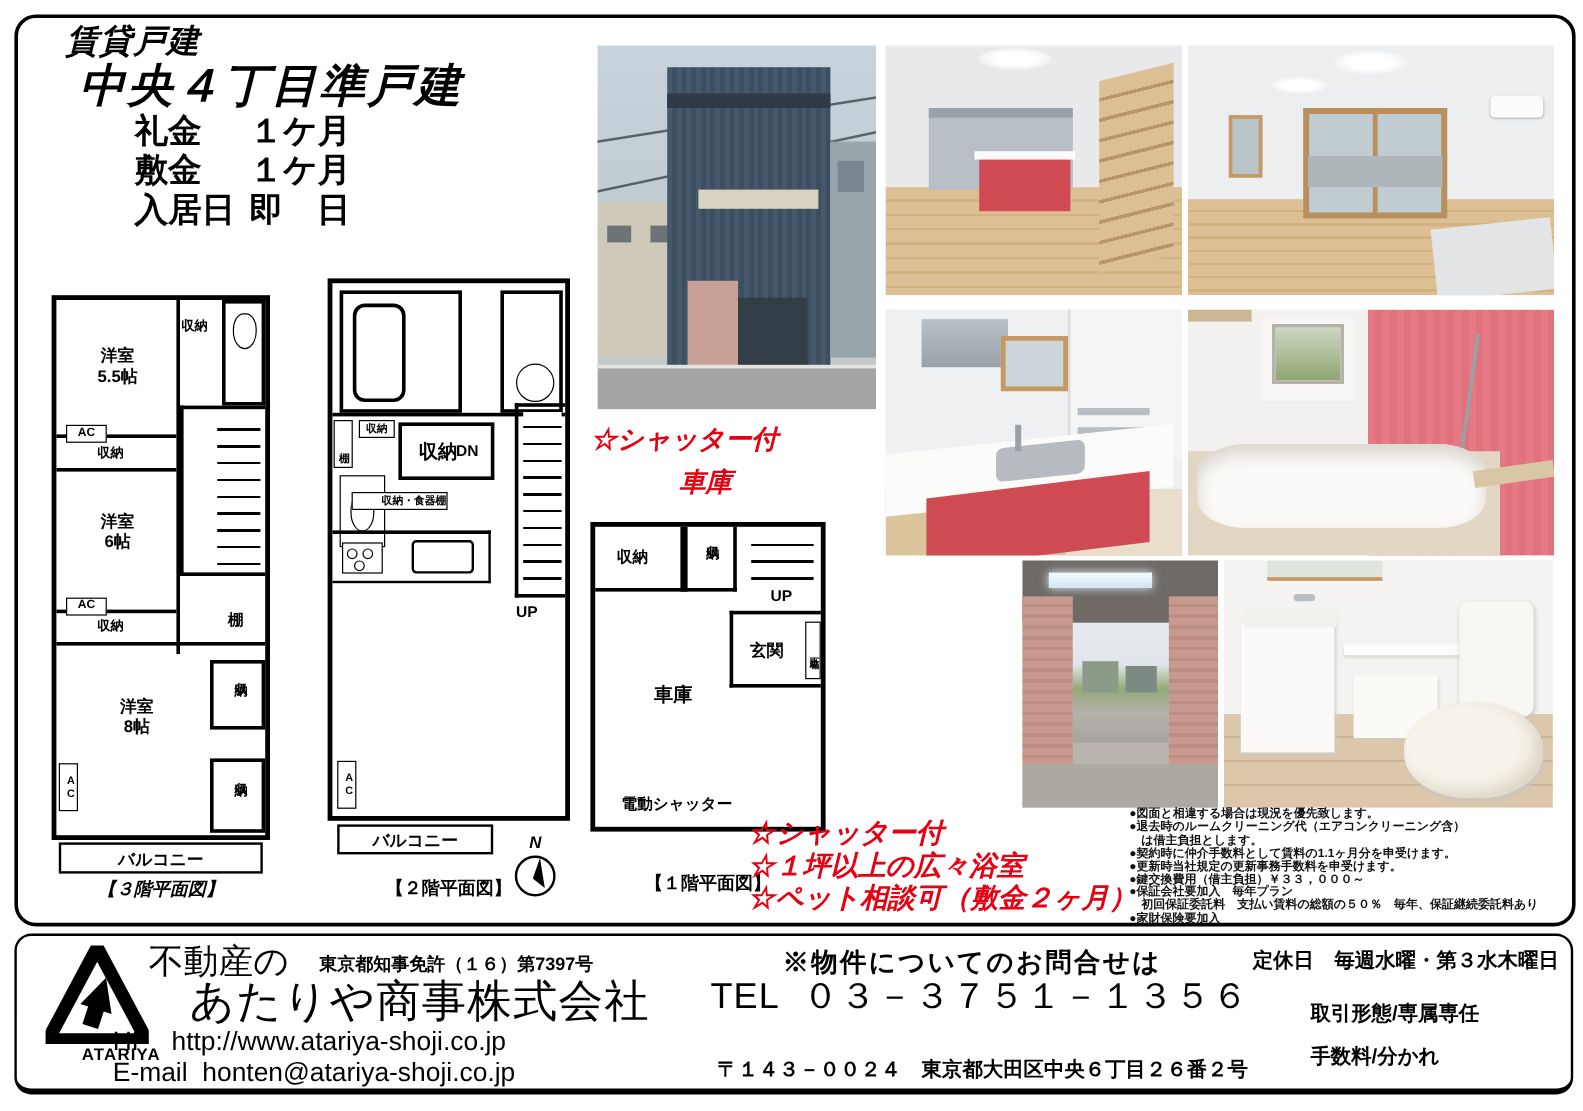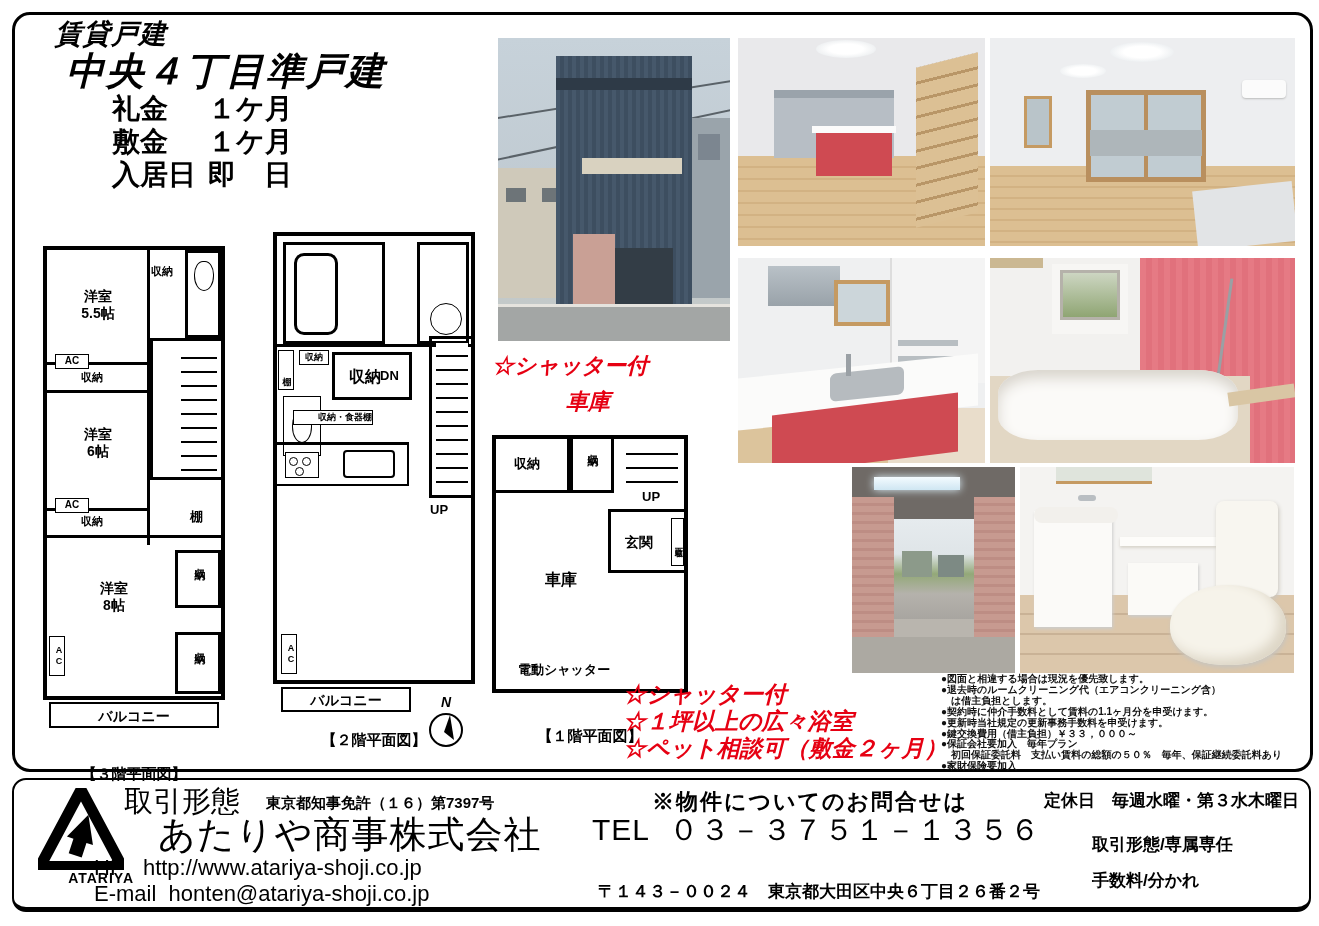--- a/index.html
+++ b/index.html
@@ -95,21 +95,21 @@
       </div>
     <div class="box3" style="left:128px;top:300px;width:46px;height:58px;">
       <div class="pl small vtext" style="left:14px;top:6px;">収納</div>
       </div>
     <div class="box3" style="left:128px;top:382px;width:46px;height:62px;">
       <div class="pl small vtext" style="left:14px;top:8px;">収納</div>
       </div>
     <div class="box1 vtext" style="left:2px;top:386px;width:16px;height:40px;font-size:9px;font-weight:bold;text-align:center;">AC</div>
   </div>
   <div class="balc" style="left:49px;top:702px;width:170px;height:26px;line-height:24px;">バルコニー</div>
-  <div class="cap" style="left:43px;top:765px;width:182px;">【３階平面図】</div>
+  <div class="cap" style="left:43px;top:732px;width:182px;font-style:italic;">【３階平面図】</div>
 
   <div class="abs plan" style="left:273px;top:232px;width:202px;height:452px;">
     <div class="box3" style="left:6px;top:6px;width:102px;height:102px;">
       <div class="box3" style="left:8px;top:8px;width:44px;height:82px;border-radius:10px;"></div>
       </div>
     <div class="box3" style="left:140px;top:6px;width:52px;height:102px;">
       <div class="box1" style="left:10px;top:58px;width:32px;height:32px;border-radius:50%;"></div>
       </div>
     <div class="wall" style="left:0;top:108px;width:194px;height:3px;"></div>
     <div class="box1 vtext" style="left:1px;top:114px;width:16px;height:40px;font-size:9px;font-weight:bold;text-align:center;">棚</div>
@@ -273,21 +273,21 @@
     <div>　初回保証委託料　支払い賃料の総額の５０％　毎年、保証継続委託料あり</div>
     <div>●家財保険要加入</div>
   </div>
 
   <div class="abs footerbox"></div>
   <svg class="abs" style="left:38px;top:788px;" width="86" height="82" viewBox="0 0 100 96">
     <polygon points="50,2 98,92 2,92" fill="none" stroke="#000" stroke-width="13"></polygon>
     <polygon points="50,30 66,62 58,62 58,80 42,80 42,62 34,62" fill="#000" transform="rotate(18 50 58)"></polygon>
   </svg>
   <div class="abs logotxt">ATARIYA</div>
-  <div class="abs tagline">取引形態</div>
+  <div class="abs tagline">不動産の</div>
   <div class="abs license">東京都知事免許（１６）第7397号</div>
   <div class="abs company">あたりや商事株式会社</div>
   <div class="abs urlline">
     <span>HP</span>&nbsp;&nbsp;&nbsp;<span>http://www.atariya-shoji.co.jp</span>
   </div>
   <div class="abs emline">
     <span>E-mail</span>&nbsp;&nbsp;<span>honten@atariya-shoji.co.jp</span>
   </div>
   <div class="abs inq">※物件についてのお問合せは</div>
   <div class="abs telrow">

